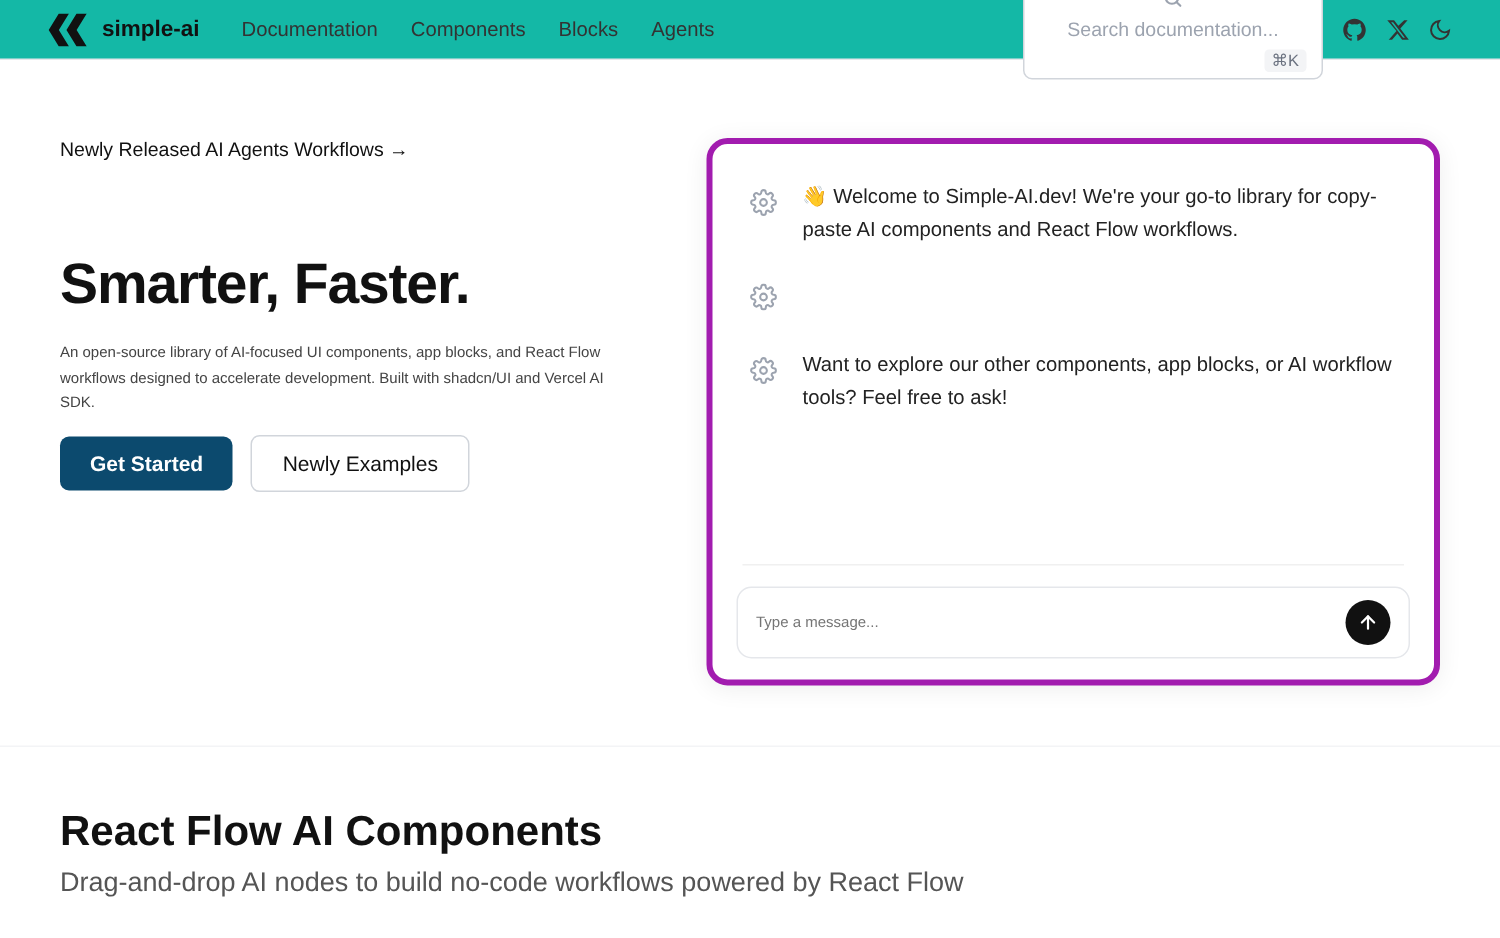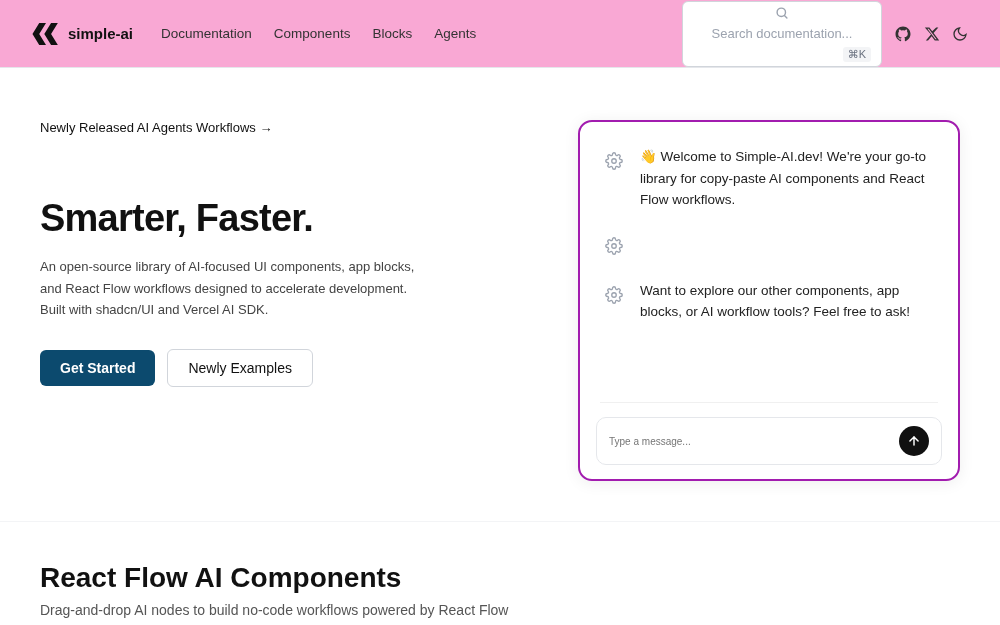--- a/index.html
+++ b/index.html
@@ -1,22 +1,22 @@
 <!DOCTYPE html>
 <html><head>
   <meta charset="utf-8">
   <style>
     * { box-sizing: border-box; margin: 0; padding: 0; }
     body { font-family: -apple-system, BlinkMacSystemFont, 'Segoe UI', sans-serif; background: #fff; color: #111; font-size: 14px; }
 
     
     .navbar {
       display: flex; align-items: center; justify-content: space-between;
-      padding: 0 32px; height: 68px; border-bottom: 1px solid #e5e7eb;
-      position: sticky; top: 0; background: #f9a8d4; z-index: 100;
+      padding: 0 32px; height: 40px; border-bottom: 1px solid #e5e7eb;
+      position: sticky; top: 0; background: #14b8a6; z-index: 100;
     }
     .nav-left { display: flex; align-items: center; gap: 28px; }
     .nav-logo { display: flex; align-items: center; gap: 8px; font-weight: 700; font-size: 15px; }
     .logo-icon { width: 28px; height: 22px; }
     .nav-links { display: flex; gap: 22px; }
     .nav-link { font-size: 13.5px; color: #333; text-decoration: none; cursor: pointer; }
     .nav-right { display: flex; align-items: center; gap: 12px; }
     .search-box {
       display: flex; align-items: center; gap: 6px;
       border: 1px solid #d1d5db; border-radius: 6px;
@@ -31,56 +31,56 @@
     .icon-btn { background: none; border: none; cursor: pointer; color: #333; font-size: 16px; display: flex; align-items: center; }
 
     
     .main { display: flex; gap: 48px; padding: 52px 40px 40px 40px; max-width: 1000px; margin: 0 auto; }
 
     
     .hero { flex: 1; min-width: 0; }
     .banner { display: flex; align-items: center; gap: 6px; font-size: 13px; margin-bottom: 18px; cursor: pointer; }
     .banner-text { color: #111; font-weight: 500; }
     .hero-title { font-size: 38px; font-weight: 800; line-height: 1.15; letter-spacing: -0.02em; margin-bottom: 16px; }
-    .hero-desc { font-size: 13px; color: #444; line-height: 1.65; margin-bottom: 28px; max-width: 380px; }
+    .hero-desc { font-size: 10px; color: #444; line-height: 1.65; margin-bottom: 12px; max-width: 380px; }
     .hero-actions { display: flex; gap: 12px; align-items: center; }
     .btn-primary {
       background: #0c4a6e; color: #fff; border: none; border-radius: 6px;
       padding: 10px 20px; font-size: 14px; font-weight: 600; cursor: pointer;
     }
     .btn-secondary {
       background: #fff; color: #111; border: 1px solid #d1d5db; border-radius: 6px;
       padding: 10px 20px; font-size: 14px; font-weight: 500; cursor: pointer;
     }
 
     
     .chat-card {
-      width: 382px; flex-shrink: 0;
-      border: 2px solid #a21caf; border-radius: 14px;
+      width: 489px; flex-shrink: 0;
+      border: 4px solid #a21caf; border-radius: 14px;
       display: flex; flex-direction: column;
       box-shadow: 0 2px 16px rgba(0,0,0,0.07);
       overflow: hidden; background: #fff; justify-content: flex-end;
     }
     .chat-messages { flex: 1; padding: 24px 20px 16px 20px; display: flex; flex-direction: column; gap: 20px; min-height: 280px; }
     .chat-message { display: flex; gap: 12px; align-items: flex-start; }
     .chat-icon { width: 28px; height: 28px; flex-shrink: 0; display: flex; align-items: center; justify-content: center; color: #6b7280; font-size: 16px; margin-top: 1px; }
     .chat-text { font-size: 13.5px; color: #222; line-height: 1.6; }
     .chat-divider { border: none; border-top: 1px solid #f0f0f0; margin: 0 20px; }
     .chat-input-area { padding: 14px 16px; }
     .chat-input-wrap { display: flex; align-items: center; border: 1px solid #e5e7eb; border-radius: 10px; padding: 8px 12px; gap: 8px; }
     .chat-input { border: none; outline: none; flex: 1; font-size: 10px; color: #9ca3af; background: transparent; }
     .send-btn {
       width: 30px; height: 30px; border-radius: 50%; background: #111; border: none;
       cursor: pointer; display: flex; align-items: center; justify-content: center; color: #fff; font-size: 14px;
     }
 
     
     .bottom { padding: 40px 40px 40px 40px; max-width: 1000px; margin: 0 auto; border-top: 1px solid #f3f4f6; }
     .section-title { font-size: 28px; font-weight: 800; margin-bottom: 8px; }
-    .section-desc { font-size: 14px; color: #555; }
+    .section-desc { font-size: 18px; color: #555; }
 
     
     .gear-svg { width: 18px; height: 18px; }
   </style>
 </head>
 <body>
 
 <nav class="navbar">
   <div class="nav-left">
     <div class="nav-logo">

